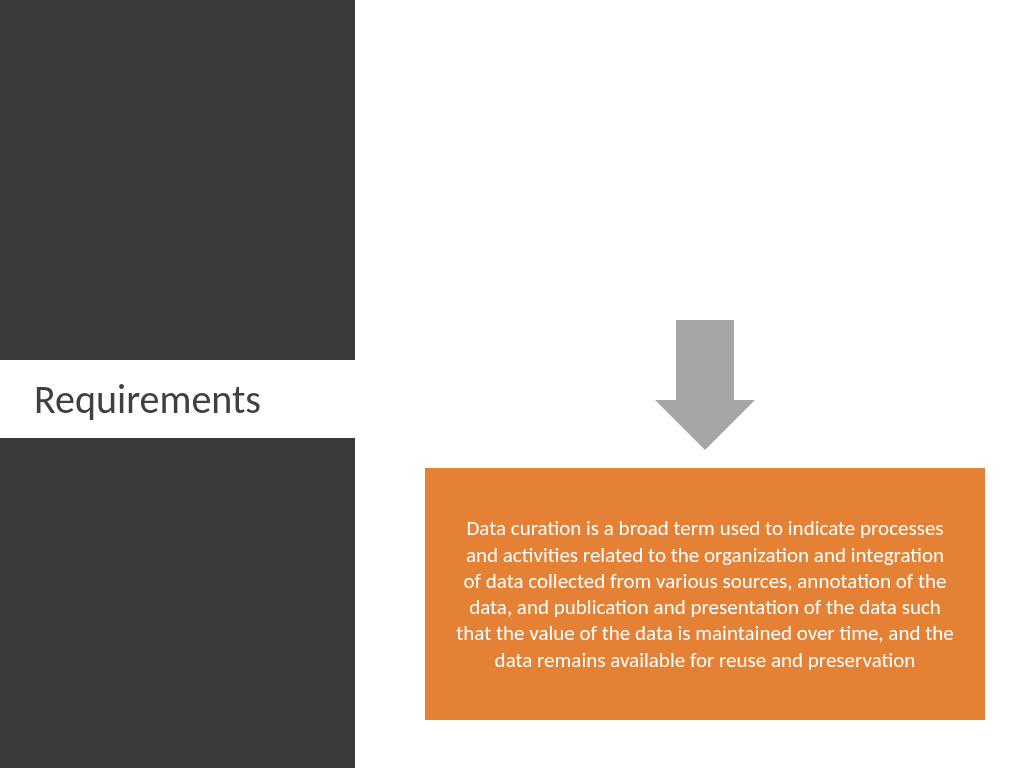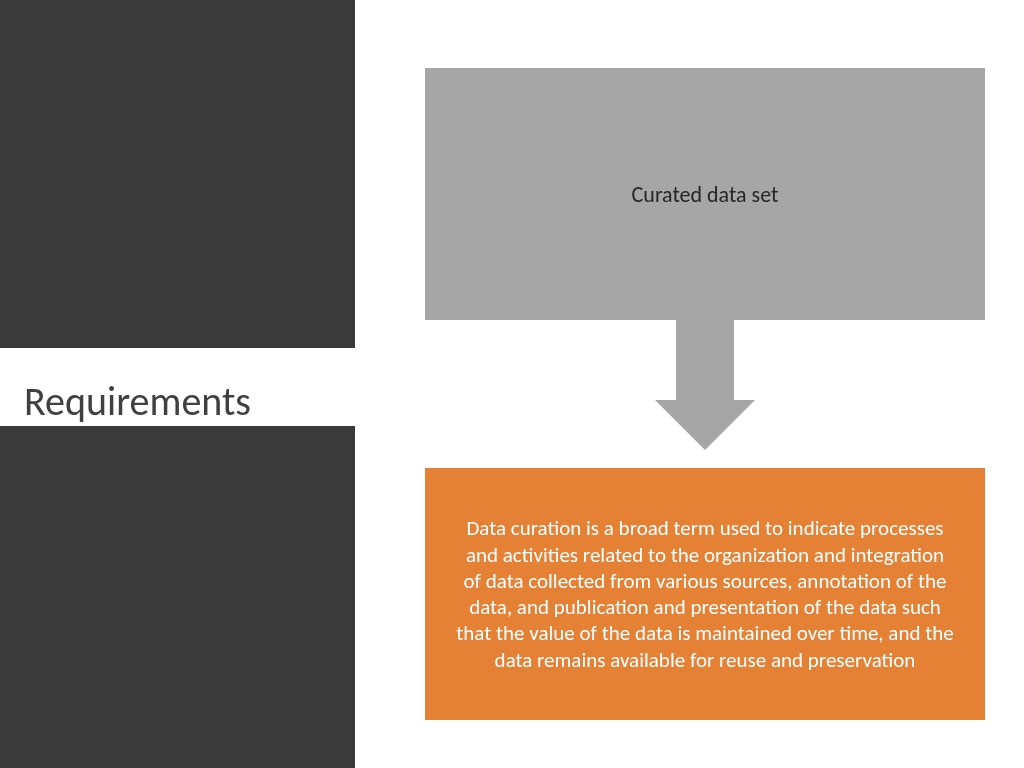--- a/index.html
+++ b/index.html
@@ -22,27 +22,27 @@
     position: absolute;
     left: 355px;
     top: 0;
     width: 28px;
     height: 768px;
     background: #ffffff;
   }
   .title-box {
     position: absolute;
     left: 0;
-    top: 348px;
+    top: 360px;
     width: 383px;
     height: 78px;
     background: #ffffff;
     display: flex;
-    align-items: flex-end;
-    padding-left: 24px;
+    align-items: center;
+    padding-left: 34px;
   }
   .title-box span {
     font-size: 40px;
     color: #404040;
     font-weight: 400;
   }
   .top-box {
     position: absolute;
     left: 425px;
     top: 68px;
@@ -109,23 +109,20 @@
 
 <div class="slide">
 
   <div class="sidebar"></div>
   <div class="sidebar-inner-strip"></div>
 
   <div class="title-box">
     <span>Requirements</span>
   </div>
 
-  <div class="top-box">
-    <span>Curated data set</span>
-  </div>
 
   <div class="arrow">
     <div class="arrow-stem"></div>
     <div class="arrow-head"></div>
   </div>
 
   <div class="bottom-box">
     <span>Data curation is a broad term used to indicate processes and activities related to the organization and integration of data collected from various sources, annotation of the data, and publication and presentation of the data such that the value of the data is maintained over time, and the data remains available for reuse and preservation</span>
   </div>
 

